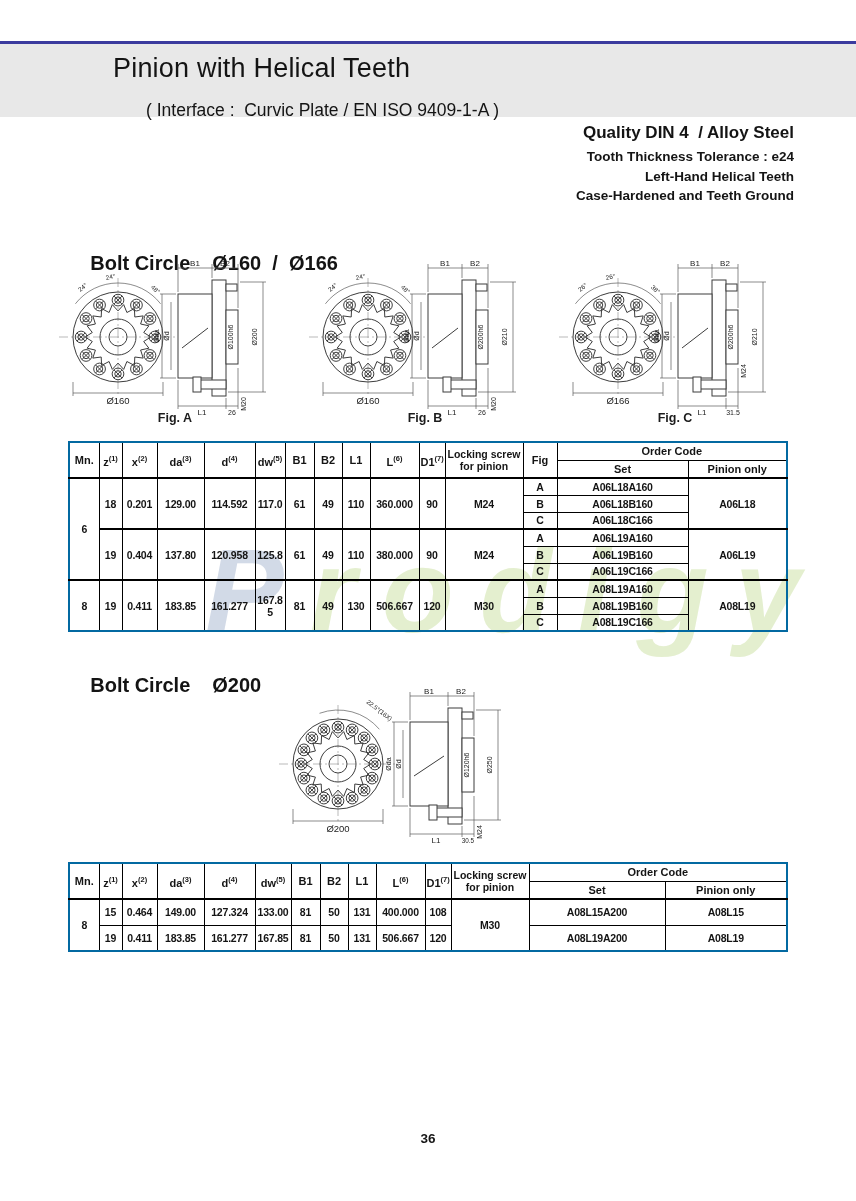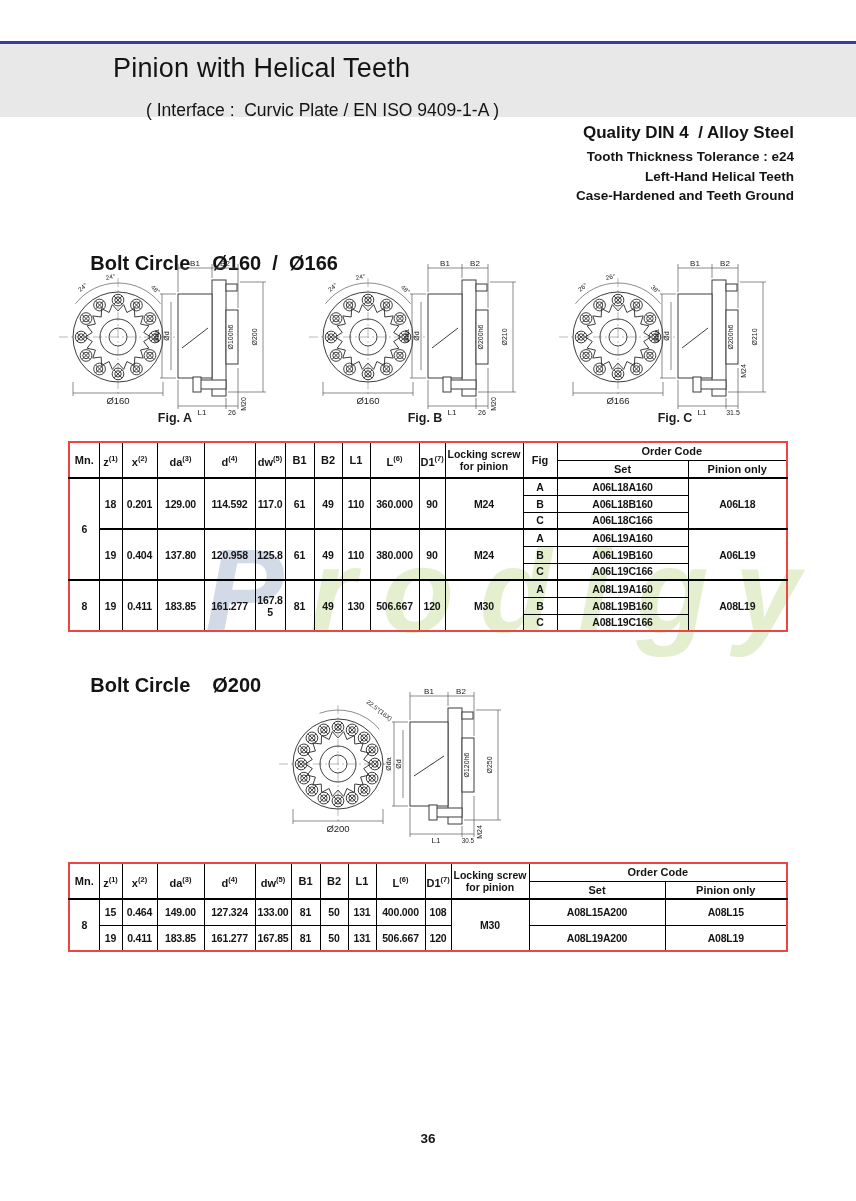--- a/index.html
+++ b/index.html
@@ -22,21 +22,21 @@
   svg .ol{fill:none;stroke:#3d3d3d;stroke-width:1;}
   svg .fl{fill:#ffffff;stroke:#3d3d3d;stroke-width:1;}
   svg .cl{stroke:#8a8a8a;stroke-width:.6;stroke-dasharray:9 3 2 3;}
   svg .dm{stroke:#5a5a5a;stroke-width:.7;fill:none;}
   svg text{fill:#1c1c1c;font-family:"Liberation Sans",sans-serif;}
   svg .t6{font-size:6.3px;} svg .t7{font-size:7px;} svg .t8{font-size:8px;} svg .t9{font-size:9.5px;}
   svg .cap{font-size:12.5px;font-weight:700;}
   .dtable{position:absolute;left:68px;border-collapse:collapse;table-layout:fixed;z-index:1;background:transparent;}
   .dtable th,.dtable td{border:1px solid #000;text-align:center;vertical-align:middle;padding:0 1px;
         font-weight:600;overflow:hidden;}
-  .dtable{border:2px solid #ef4444;}
+  .dtable{border:2px solid #0369a1;}
   .dtable th{font-size:11px;line-height:12px;}
   .dtable td{font-size:10.5px;letter-spacing:-.2px;word-break:break-all;line-height:12px;}
   .dtable .hsmall{font-size:10.5px;}
   .dtable sup{font-size:7.5px;font-weight:600;}
   .t1 thead tr{height:18px;} .t1 tbody tr{height:17px;}
   .t2 thead tr{height:18px;} .t2 tbody tr{height:26px;}
   .bt2{border-top-width:2px !important;}
   .footnotes{position:absolute;left:60px;top:955px;font-size:12.5px;font-weight:600;line-height:18.5px;white-space:pre;z-index:1;}
   .page-number{position:absolute;left:0;top:1131px;width:856px;text-align:center;font-size:13.5px;font-weight:700;}
 </style>

